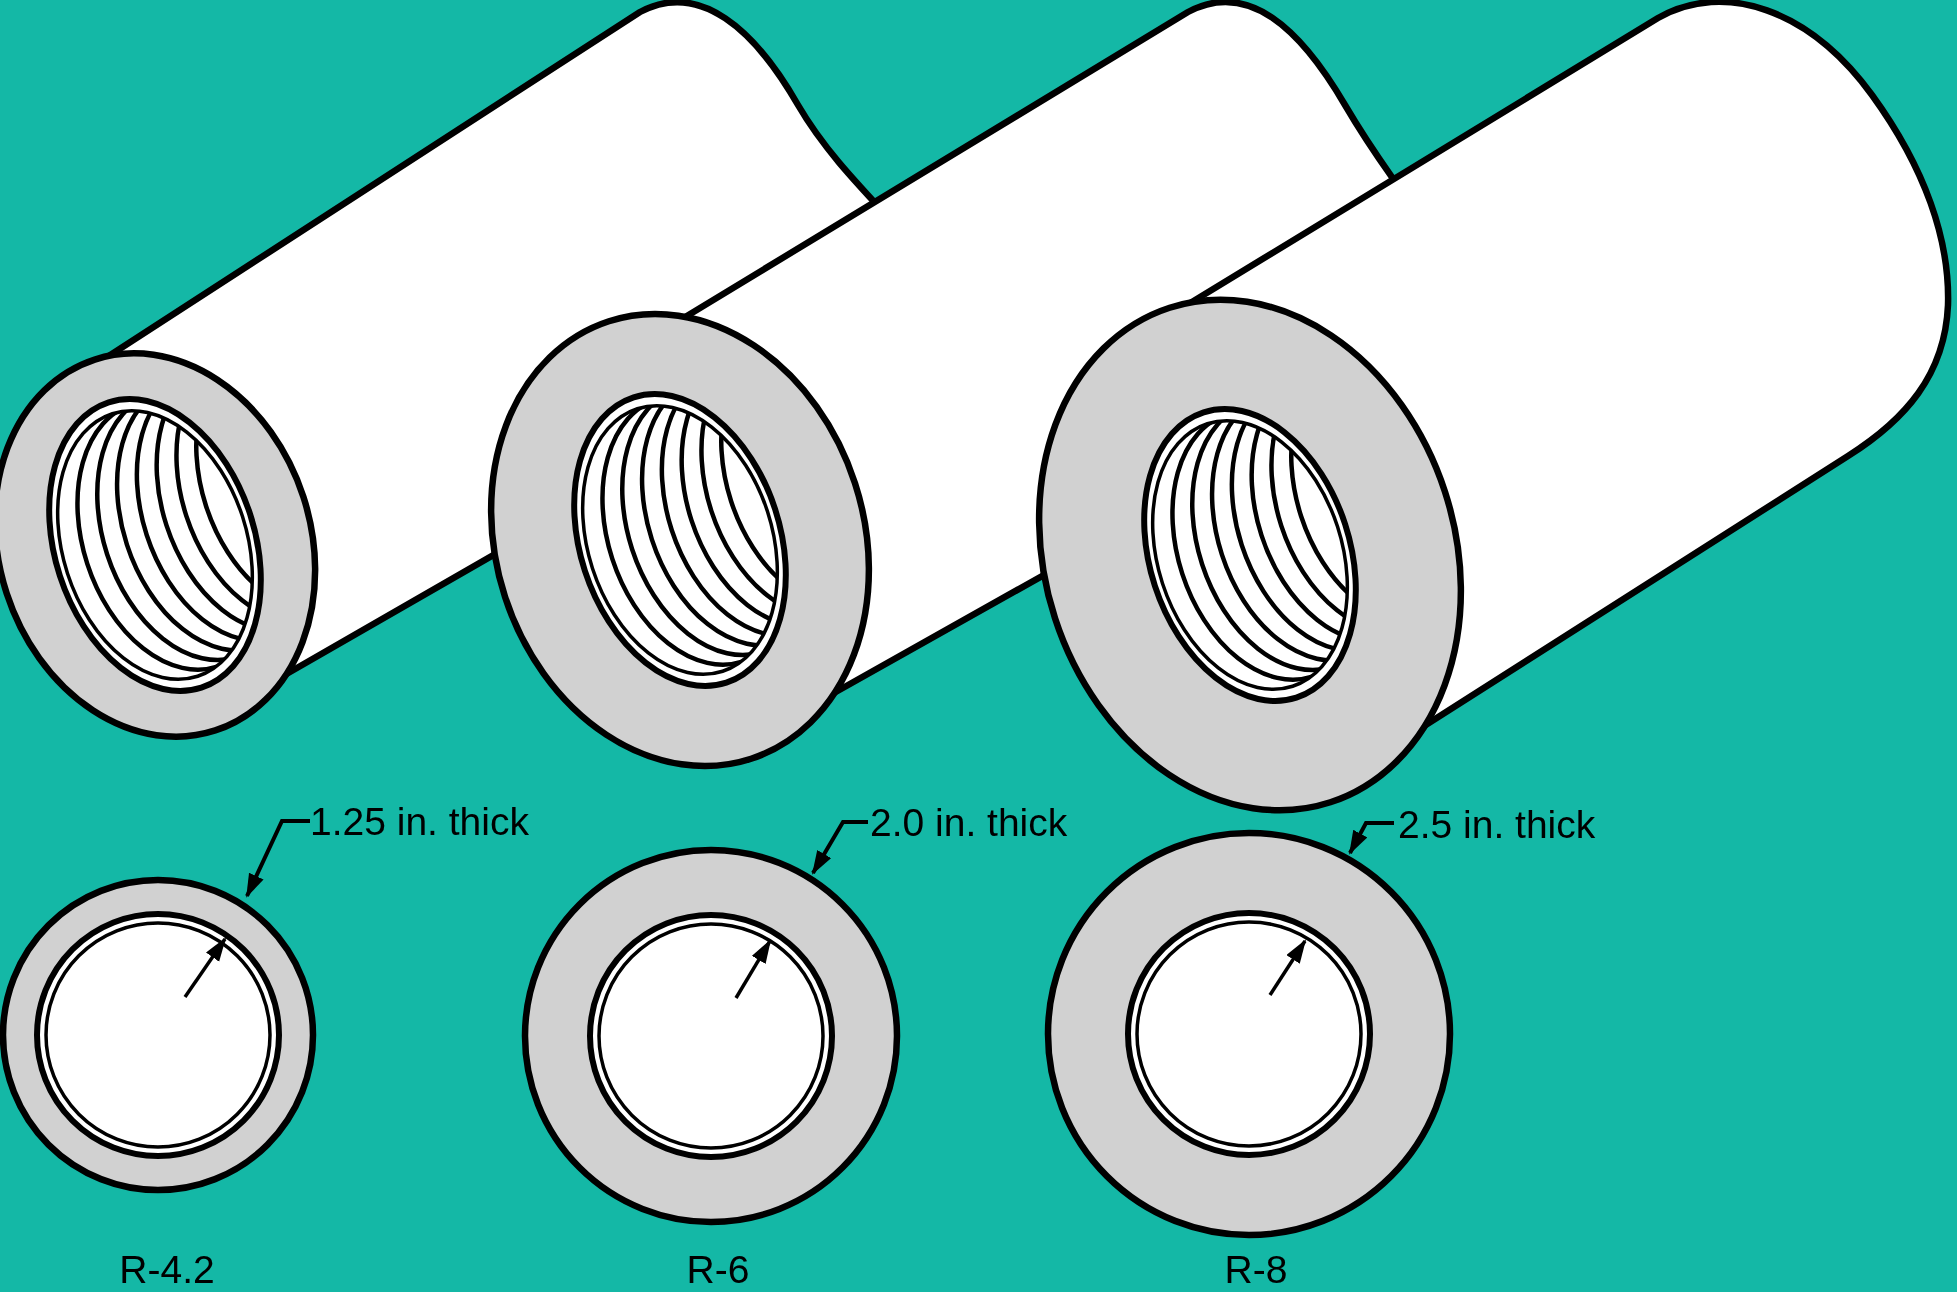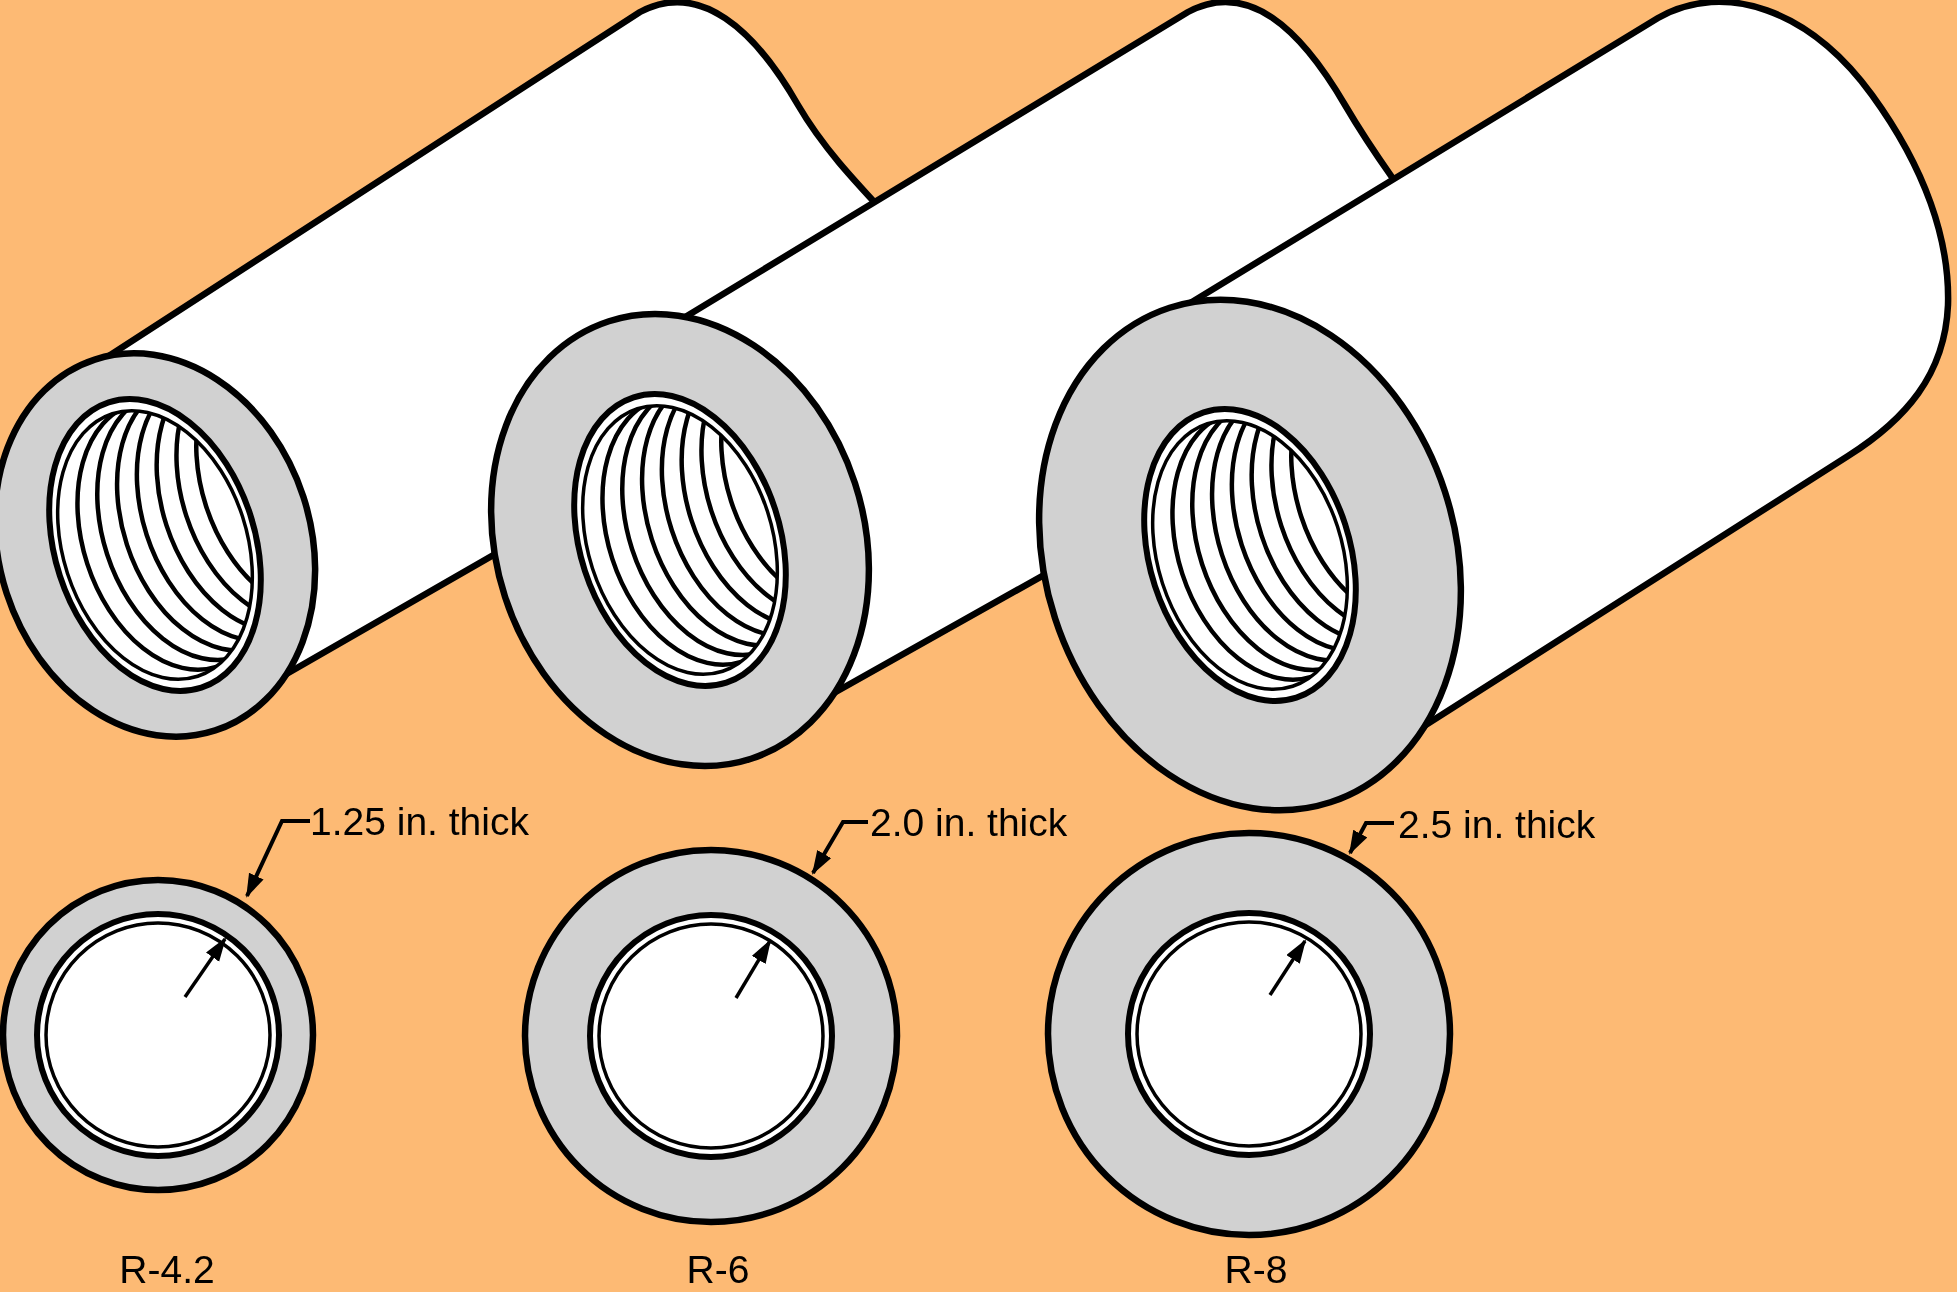--- a/index.html
+++ b/index.html
@@ -4,21 +4,21 @@
 <style>
   html, body {
     margin: 0;
     padding: 0;
     background: #ffffff;
   }
   .stage {
     width: 1957px;
     height: 1292px;
     position: relative;
-    background: #fdba74;
+    background: #14b8a6;
     font-family: "Liberation Sans", sans-serif;
   }
   svg { display: block; }
   .outline     { fill: #ffffff; stroke: #000000; stroke-width: 6.5; stroke-linejoin: round; }
   .ins-face    { stroke: #000000; stroke-width: 6.5; }
   .bore        { fill: #ffffff; stroke: #000000; stroke-width: 6; }
   .rim         { fill: none; stroke: #000000; stroke-width: 3.5; }
   .thread      { fill: none; stroke: #000000; stroke-width: 4.5; }
   .ring-outer  { stroke: #000000; stroke-width: 6.5; }
   .ring-bore   { fill: #ffffff; stroke: #000000; stroke-width: 6; }

